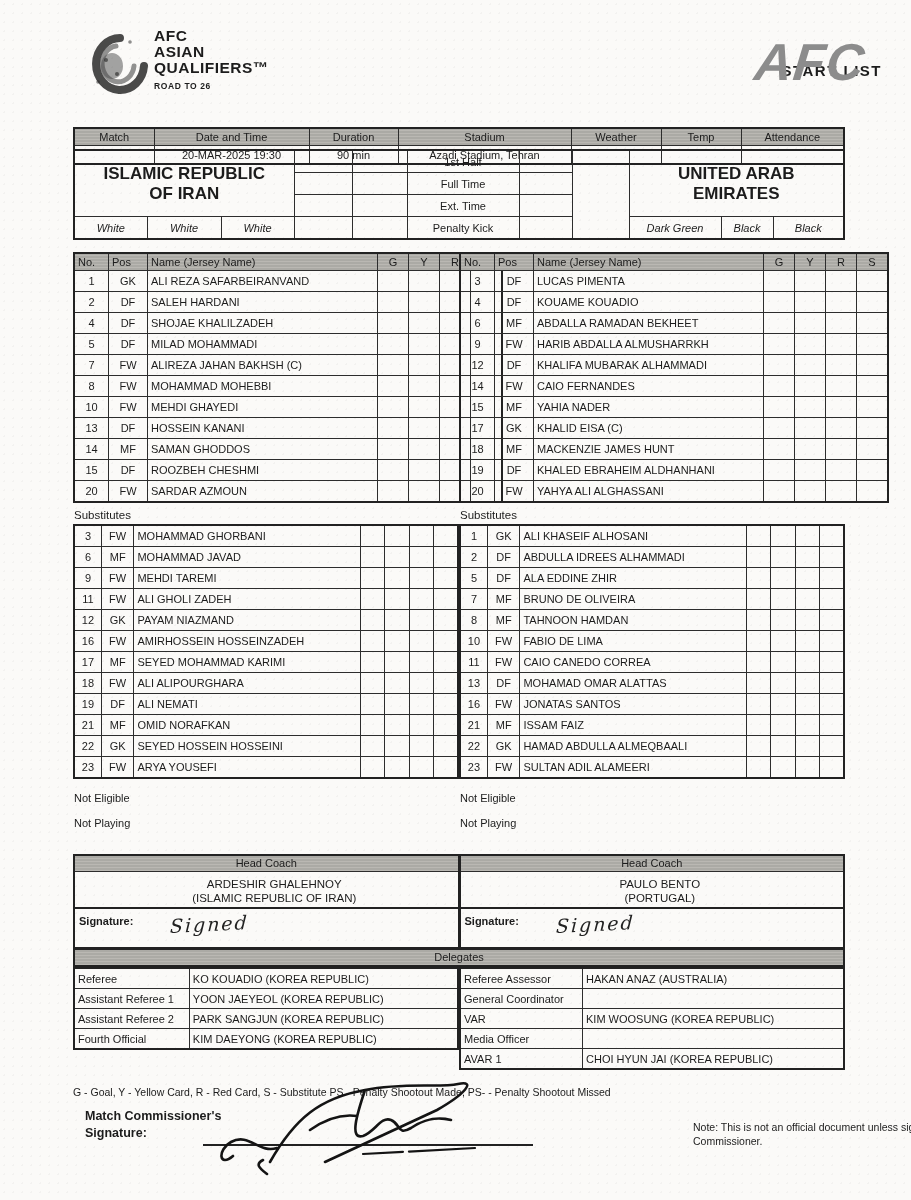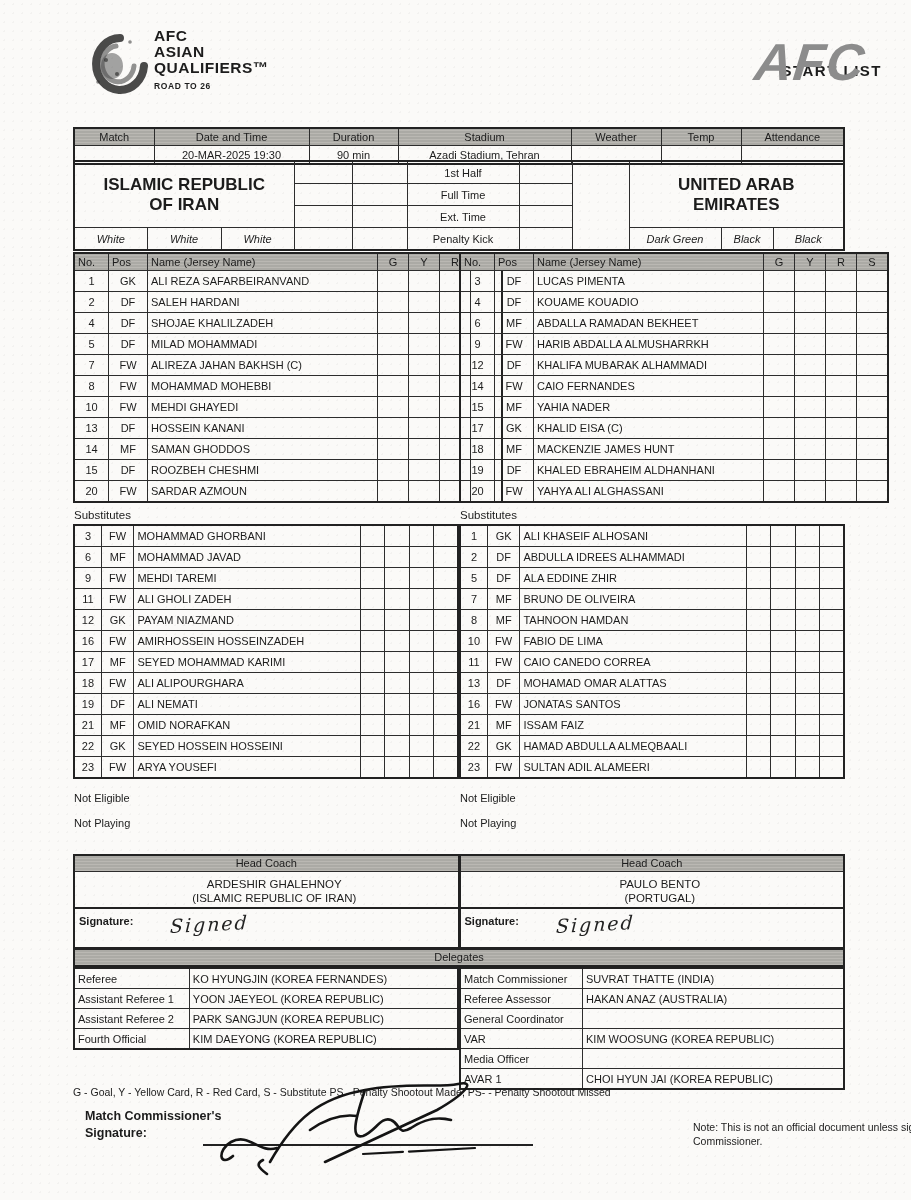--- a/index.html
+++ b/index.html
@@ -30,21 +30,21 @@
   table.bt{border:2px solid #222;}
   .grey{background:#b3b1ac;background-image:repeating-linear-gradient(0deg,#bab8b3 0 1px,#abaaa5 1px 3px);}
   .ctr{text-align:center;}
 
   
   .match-info{position:absolute;top:127px;width:772px;}
   .match-info th{height:16px;font-weight:normal;}
   .match-info td{height:17px;text-align:center;}
 
   
-  .score{position:absolute;top:160px;width:772px;padding-left:8px;}
+  .score{position:absolute;top:149px;width:772px;padding-left:8px;}
   .score td{height:21px;}
   .team-name{font-weight:bold;font-size:17px;text-align:center;line-height:20px;}
   .kit{text-align:center;font-size:11px;font-style:italic;}
 
   
   .rosters{position:absolute;top:252px;width:772px;display:flex;}
   .rcol{width:386px;}
   .ptable{width:386px;}
   .ptable th{height:16px;font-weight:normal;text-align:left;}
   .ptable td{height:20px;}
@@ -773,21 +773,21 @@
       <div class="dele-body">
         <table class="dtable bt">
           <colgroup>
               <col style="width:112px">
               <col style="width:261px">
             </colgroup>
           <tbody>
 
               <tr>
                 <td class="d-role">Referee</td>
-                <td class="d-name">KO HYUNGJIN (KOREA FERNANDES)</td>
+                <td class="d-name">KO KOUADIO (KOREA REPUBLIC)</td>
               </tr>
 
               <tr>
                 <td class="d-role">Assistant Referee 1</td>
                 <td class="d-name">YOON JAEYEOL (KOREA REPUBLIC)</td>
               </tr>
 
               <tr>
                 <td class="d-role">Assistant Referee 2</td>
                 <td class="d-name">PARK SANGJUN (KOREA REPUBLIC)</td>
@@ -799,24 +799,20 @@
               </tr>
             </tbody>
         </table>
         <table class="dtable bt">
           <colgroup>
               <col style="width:119px">
               <col style="width:254px">
             </colgroup>
           <tbody>
 
-              <tr>
-                <td class="d-role2">Match Commissioner</td>
-                <td class="d-name2">SUVRAT THATTE (INDIA)</td>
-              </tr>
 
               <tr>
                 <td class="d-role2">Referee Assessor</td>
                 <td class="d-name2">HAKAN ANAZ (AUSTRALIA)</td>
               </tr>
 
               <tr>
                 <td class="d-role2">General Coordinator</td>
                 <td class="d-name2"></td>
               </tr>

